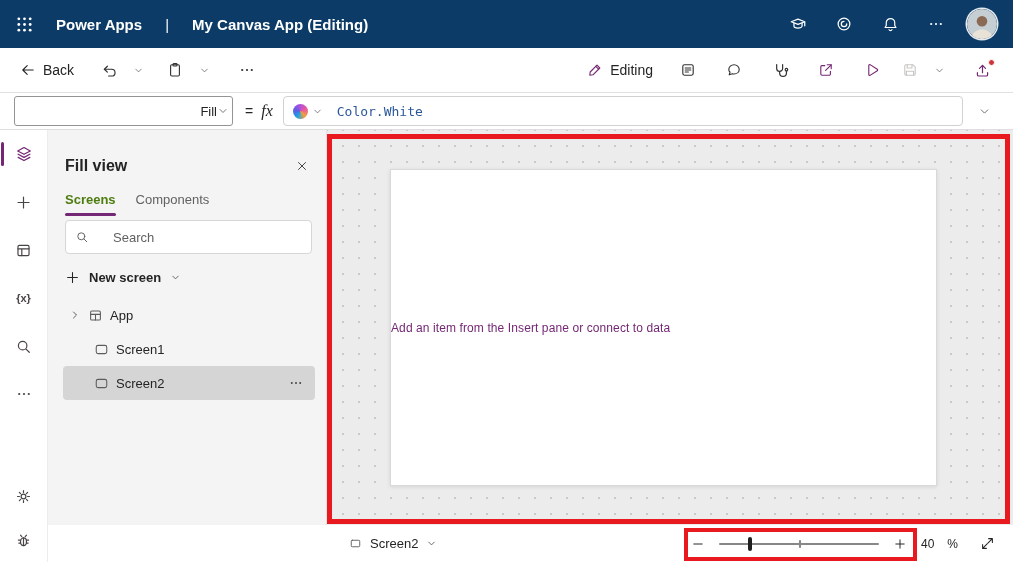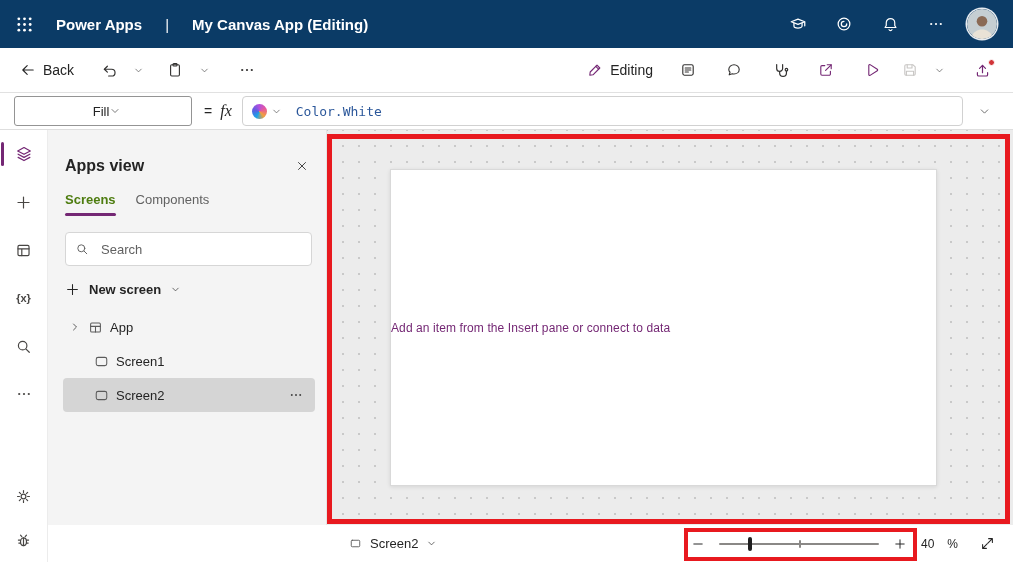--- a/index.html
+++ b/index.html
@@ -25,21 +25,21 @@
   .chev-btn{width:20px;height:32px;display:flex;align-items:center;justify-content:center;border:none;background:none;color:#616161}
   .icon-btn{width:38px;height:32px;display:flex;align-items:center;justify-content:center;border:none;background:none;color:#323130;border-radius:4px;position:relative}
   .purple{color:#742774}
   .disabled{color:#c8c6c4}
   .cmd-spacer{flex:1}
   .gap8{width:8px}.gap14{width:14px}
   .red-dot{position:absolute;top:5px;right:6px;width:7px;height:7px;border-radius:50%;background:#d13438;border:1.5px solid #fff}
 
   
   .fxbar{position:absolute;left:0;top:93px;width:1013px;height:37px;background:#fff;border-bottom:1px solid #dedede;display:flex;align-items:center;padding:0 14px}
-  .prop-select{width:178px;height:30px;border:1px solid #949494;border-radius:3px;background:#fff;display:flex;align-items:center;justify-content:center;padding:0 3px 0 11px;font-size:13px;color:#242424}
+  .prop-select{width:219px;height:30px;border:1px solid #949494;border-radius:3px;background:#fff;display:flex;align-items:center;justify-content:flex-end;padding:0 3px 0 11px;font-size:13px;color:#242424}
   .fx-eq{font-size:14px;color:#242424;margin:0 4px 0 12px}
   .fx-fx{font-family:"Liberation Serif",serif;font-style:italic;font-size:16px;color:#242424;margin:0 10px 0 4px}
   .fx-input{flex:1;height:30px;border:1px solid #d1d1d1;border-radius:4px;display:flex;align-items:center;padding:0 9px;gap:5px;background:#fff}
   .copilot-dot{width:15px;height:15px;border-radius:50%;background:conic-gradient(from 210deg,#19a2e8,#5b5fe0,#b14fe0,#e85a9b,#f2a23c,#19a2e8)}
   .fx-text{font-family:"DejaVu Sans Mono",monospace;font-size:13px;color:#2b579a;margin-left:9px}
   .fx-expand{width:30px;height:32px;display:flex;align-items:center;justify-content:center;border:none;background:none;color:#616161;margin-left:6px}
 
   
   .rail{position:absolute;left:0;top:130px;width:48px;height:432px;background:#fff;border-right:1px solid #ececec;display:flex;flex-direction:column;align-items:center}
   .rail-btn{width:48px;height:48px;display:flex;align-items:center;justify-content:center;background:none;border:none;color:#484644;position:relative}
@@ -51,21 +51,21 @@
 
   
   .tree{position:absolute;left:48px;top:130px;width:279px;height:395px;background:#f4f4f4;border-right:1px solid #e4e4e4;display:flex;flex-direction:column}
   .tree-head{padding:22px 10px 0 17px;display:flex;align-items:center;justify-content:space-between}
   .tree-title{font-size:16px;font-weight:700;color:#242424}
   .tree-close{width:28px;height:28px;display:flex;align-items:center;justify-content:center;color:#424242;background:none;border:none;border-radius:4px}
   .tree-tabs{display:flex;gap:2px;padding:4px 0 0 8px}
   .tab{padding:8px 9px 9px;position:relative;font-size:13px;color:#616161;background:none;border:none}
   .tab.active{color:#4d7c0f;font-weight:700}
   .tab.active::after{content:"";position:absolute;left:9px;right:9px;bottom:0;height:3px;border-radius:2px;background:#742774}
-  .tree-search{margin:16px 14px 0 17px;height:30px;background:#fff;border:1px solid #d6d6d6;border-radius:4px;display:flex;align-items:center;padding:16px 9px;gap:12px;color:#616161}
+  .tree-search{margin:4px 14px 0 17px;height:30px;background:#fff;border:1px solid #d6d6d6;border-radius:4px;display:flex;align-items:center;padding:16px 9px;gap:24px;color:#616161}
   .tree-search input{border:none;outline:none;flex:1;font-size:13px;background:transparent;color:#242424;min-width:0}
   .tree-search input::placeholder{color:#616161}
   .newscreen{margin:8px 6px 0 8px;height:30px;display:flex;align-items:center;gap:9px;padding:0 9px;background:none;border:none;font-size:13px;font-weight:700;color:#242424;border-radius:4px;width:fit-content}
   .newscreen .chev{color:#424242}
   .tree-list{margin-top:6px}
   .tree-row{height:34px;display:flex;align-items:center;gap:7px;padding:0 6px;margin:0 11px 0 15px;border-radius:4px;color:#242424}
   .tree-row .spacer18{width:18px;flex:none}
   .tree-row.selected{background:#d5d5d5}
   .row-more{margin-left:auto;color:#424242;background:none;border:none;width:26px;height:26px;display:flex;align-items:center;justify-content:center;border-radius:4px}
   .tree-icon{color:#5b5b5b;flex:none}
@@ -330,21 +330,21 @@
     <button class="rail-btn bottom">
       <svg class="ic" width="17" height="17" viewBox="0 0 20 20">
           <ellipse cx="10" cy="11.5" rx="3.5" ry="4.5"></ellipse>
           <path d="M8 5.5 6.5 3.8M12 5.5l1.5-1.7M6.5 9.5H4M6.5 13H4.5M13.5 9.5H16M13.5 13h2M10 7v9"></path>
         </svg>
     </button>
   </nav>
 
   <aside class="tree">
     <div class="tree-head">
-      <span class="tree-title">Apps view</span>
+      <span class="tree-title">Fill view</span>
       <button class="tree-close">
         <svg class="ic" width="14" height="14" viewBox="0 0 20 20">
             <path d="m5 5 10 10M15 5 5 15"></path>
           </svg>
       </button>
     </div>
     <div class="tree-tabs">
       <button class="tab active">Screens</button>
       <button class="tab">Components</button>
     </div>

